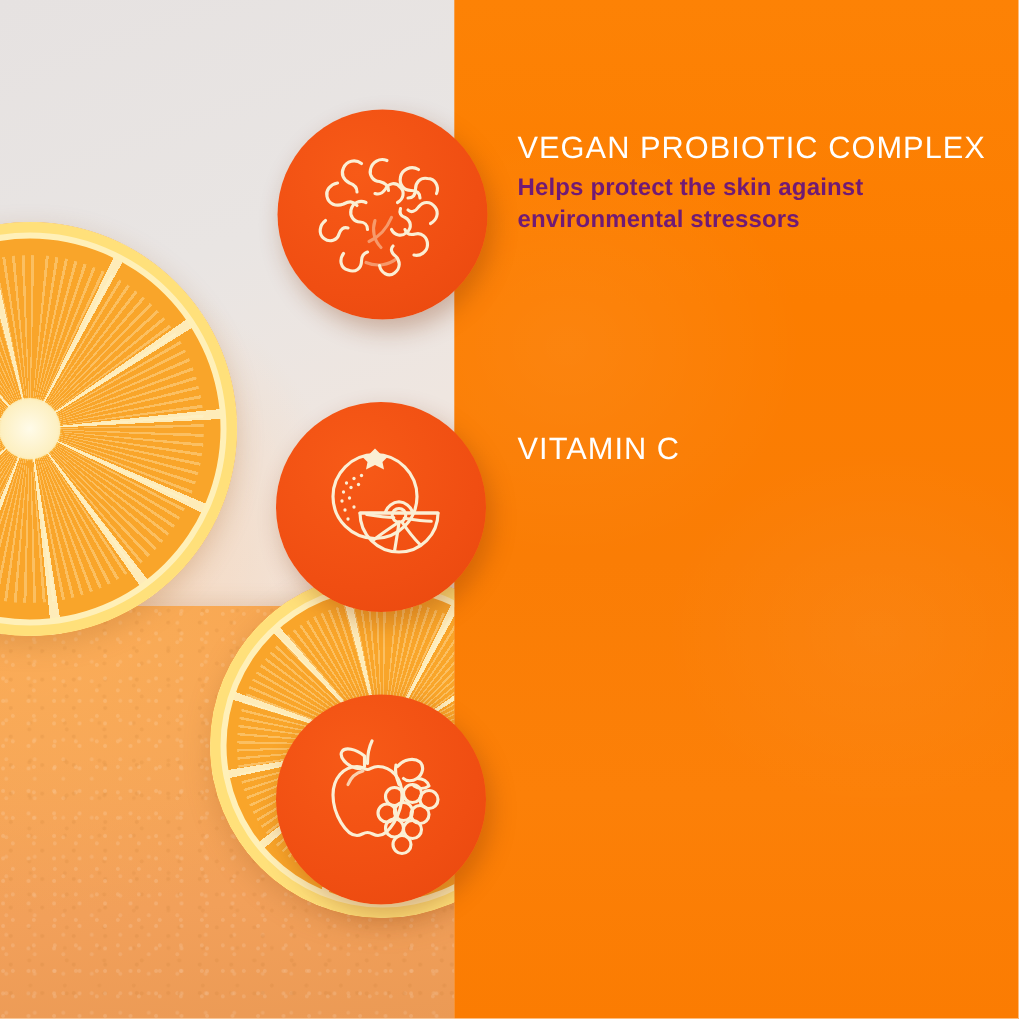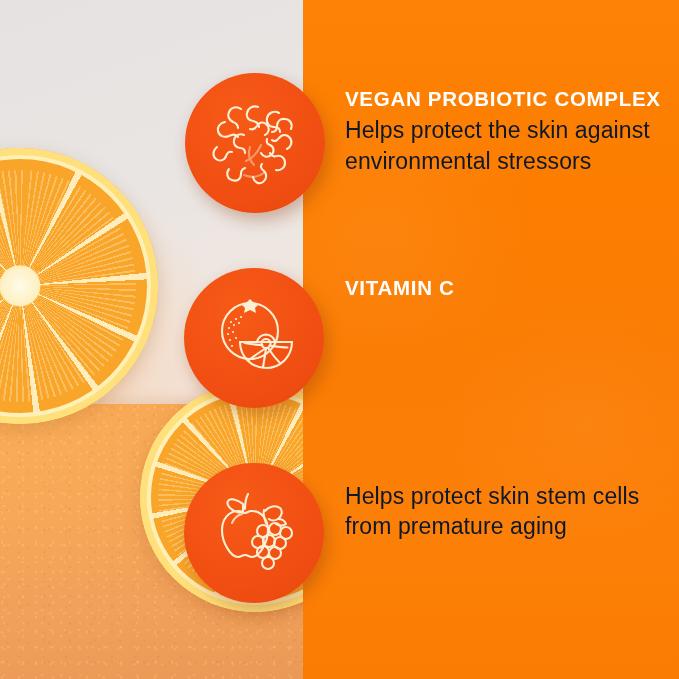--- a/index.html
+++ b/index.html
@@ -144,40 +144,40 @@
 
   .text-col {
     position: absolute;
     left: 345px;
     width: 325px;
   }
   .heading {
     margin: 0;
     color: #ffffff;
     font-size: 20.5px;
-    font-weight: bold;
+    font-weight: normal;
     letter-spacing: 0.7px;
     line-height: 1.28;
     text-transform: uppercase;
   }
   .body {
     margin: 3px 0 0 0;
-    color: #0f172a;
-    font-size: 23px;
-    font-weight: normal;
+    color: #701a75;
+    font-size: 16px;
+    font-weight: bold;
     line-height: 1.32;
     letter-spacing: 0.1px;
   }
 
   
   #row-probiotic .badge   { left: 185px; top: 73px; }
   #row-probiotic .text-col{ top: 86px; }
 
   #row-vitaminc .badge    { left: 184px; top: 268px; }
-  #row-vitaminc .text-col { top: 275px; }
+  #row-vitaminc .text-col { top: 287px; }
 
   #row-stemcells .badge   { left: 184px; top: 463px; }
   #row-stemcells .text-col{ top: 478px; }
 </style>
 </head>
 <body>
 
 <div id="stage">
 
   <div class="photo-pane">
@@ -288,17 +288,16 @@
           <circle cx="-2" cy="27" r="6"></circle>
           <circle cx="9" cy="26" r="6"></circle>
           <circle cx="20" cy="28" r="6"></circle>
           <circle cx="3" cy="37" r="6"></circle>
           <circle cx="15" cy="38" r="6"></circle>
           <circle cx="8" cy="48" r="6"></circle>
         </g>
       </svg>
     </div>
     <div class="text-col">
-      <p class="body">Helps protect skin stem cells from premature aging</p>
     </div>
   </div>
 
 </div>
 
 </body></html>

